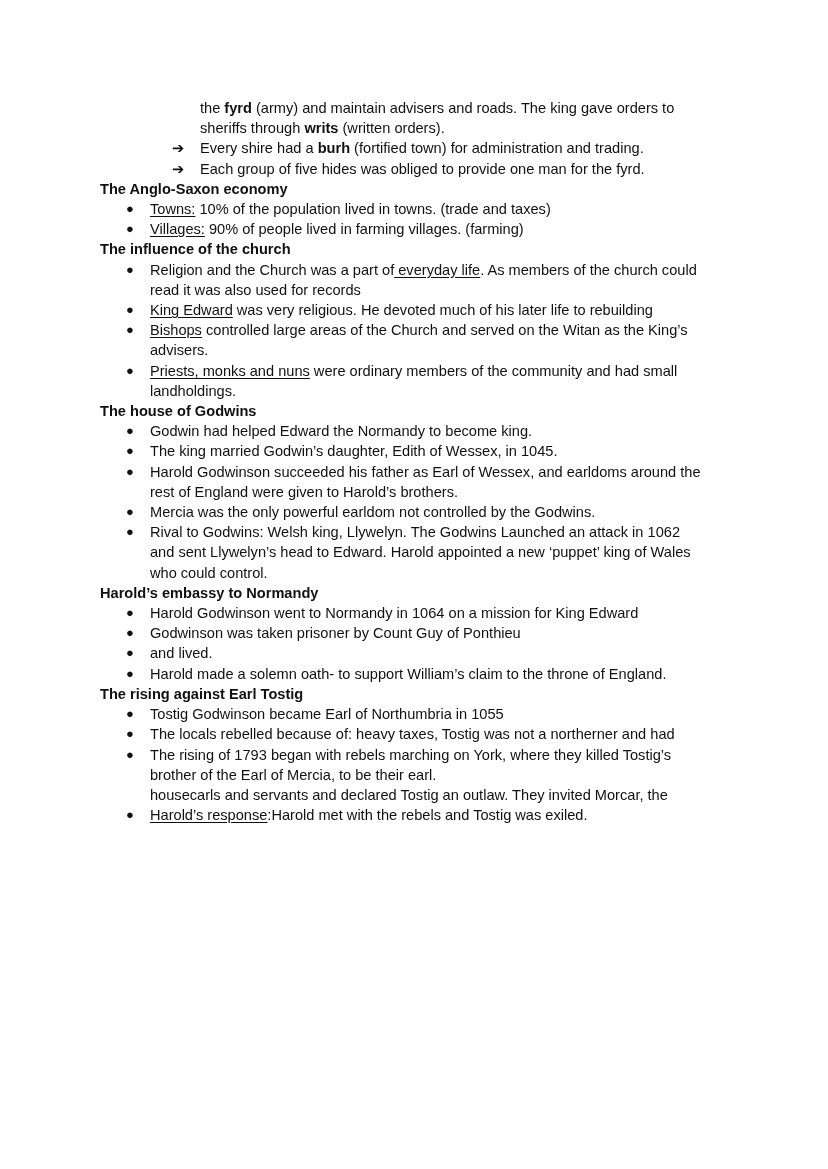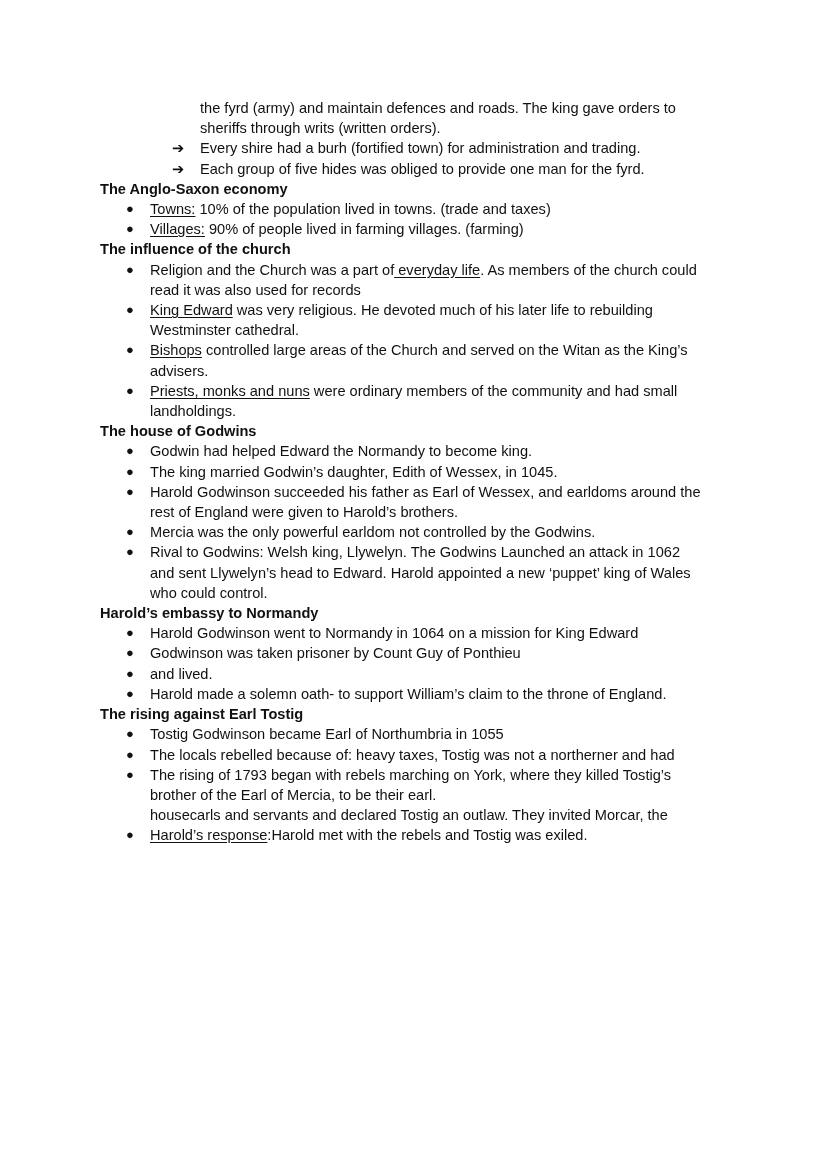--- a/index.html
+++ b/index.html
@@ -8,41 +8,40 @@
     .page { position: absolute; left: 0; top: 98px; width: 828px; }
     .line { line-height: 20.2px; white-space: nowrap; }
     .h { position: relative; left: 100px; font-weight: bold; }
     .bul { position: relative; padding-left: 150px; }
     .bul .mk { position: absolute; left: 126px; top: 0; font-size: 13px; }
     .cont { padding-left: 150px; }
     .arr { position: relative; padding-left: 200px; }
     .arr .mk { position: absolute; left: 172px; top: 0; }
     .arrcont { padding-left: 200px; }
     u { text-decoration: underline; text-underline-offset: 2px; }
-    b { font-weight: normal; }
+    b { font-weight: bold; }
   </style>
 </head>
 <body>
 
 <div class="page">
 
-  <div class="line arrcont"><span>the </span><b>fyrd</b><span> (army) and maintain defences and roads. The king gave orders to</span></div>
+  <div class="line arrcont"><span>the </span><b>fyrd</b><span> (army) and maintain advisers and roads. The king gave orders to</span></div>
   <div class="line arrcont"><span>sheriffs through </span><b>writs</b><span> (written orders).</span></div>
   <div class="line arr"><span class="mk">➔</span><span>Every shire had a </span><b>burh</b><span> (fortified town) for administration and trading.</span></div>
   <div class="line arr"><span class="mk">➔</span><span>Each group of five hides was obliged to provide one man for the fyrd.</span></div>
 
   <div class="line h">The Anglo-Saxon economy</div>
   <div class="line bul"><span class="mk">●</span><u>Towns:</u><span> 10% of the population lived in towns. (trade and taxes)</span></div>
   <div class="line bul"><span class="mk">●</span><u>Villages:</u><span> 90% of people lived in farming villages. (farming)</span></div>
 
   <div class="line h">The influence of the church</div>
   <div class="line bul"><span class="mk">●</span><span>Religion and the Church was a part of</span><u> everyday life</u><span>. As members of the church could</span></div>
   <div class="line cont">read it was also used for records</div>
   <div class="line bul"><span class="mk">●</span><u>King Edward</u><span> was very religious. He devoted much of his later life to rebuilding</span></div>
-  <div class="line cont">Westminster cathedral.</div>
   <div class="line bul"><span class="mk">●</span><u>Bishops</u><span> controlled large areas of the Church and served on the Witan as the King’s</span></div>
   <div class="line cont">advisers.</div>
   <div class="line bul"><span class="mk">●</span><u>Priests, monks and nuns</u><span> were ordinary members of the community and had small</span></div>
   <div class="line cont">landholdings.</div>
 
   <div class="line h">The house of Godwins</div>
   <div class="line bul"><span class="mk">●</span><span>Godwin had helped Edward the Normandy to become king.</span></div>
   <div class="line bul"><span class="mk">●</span><span>The king married Godwin’s daughter, Edith of Wessex, in 1045.</span></div>
   <div class="line bul"><span class="mk">●</span><span>Harold Godwinson succeeded his father as Earl of Wessex, and earldoms around the</span></div>
   <div class="line cont">rest of England were given to Harold’s brothers.</div>

